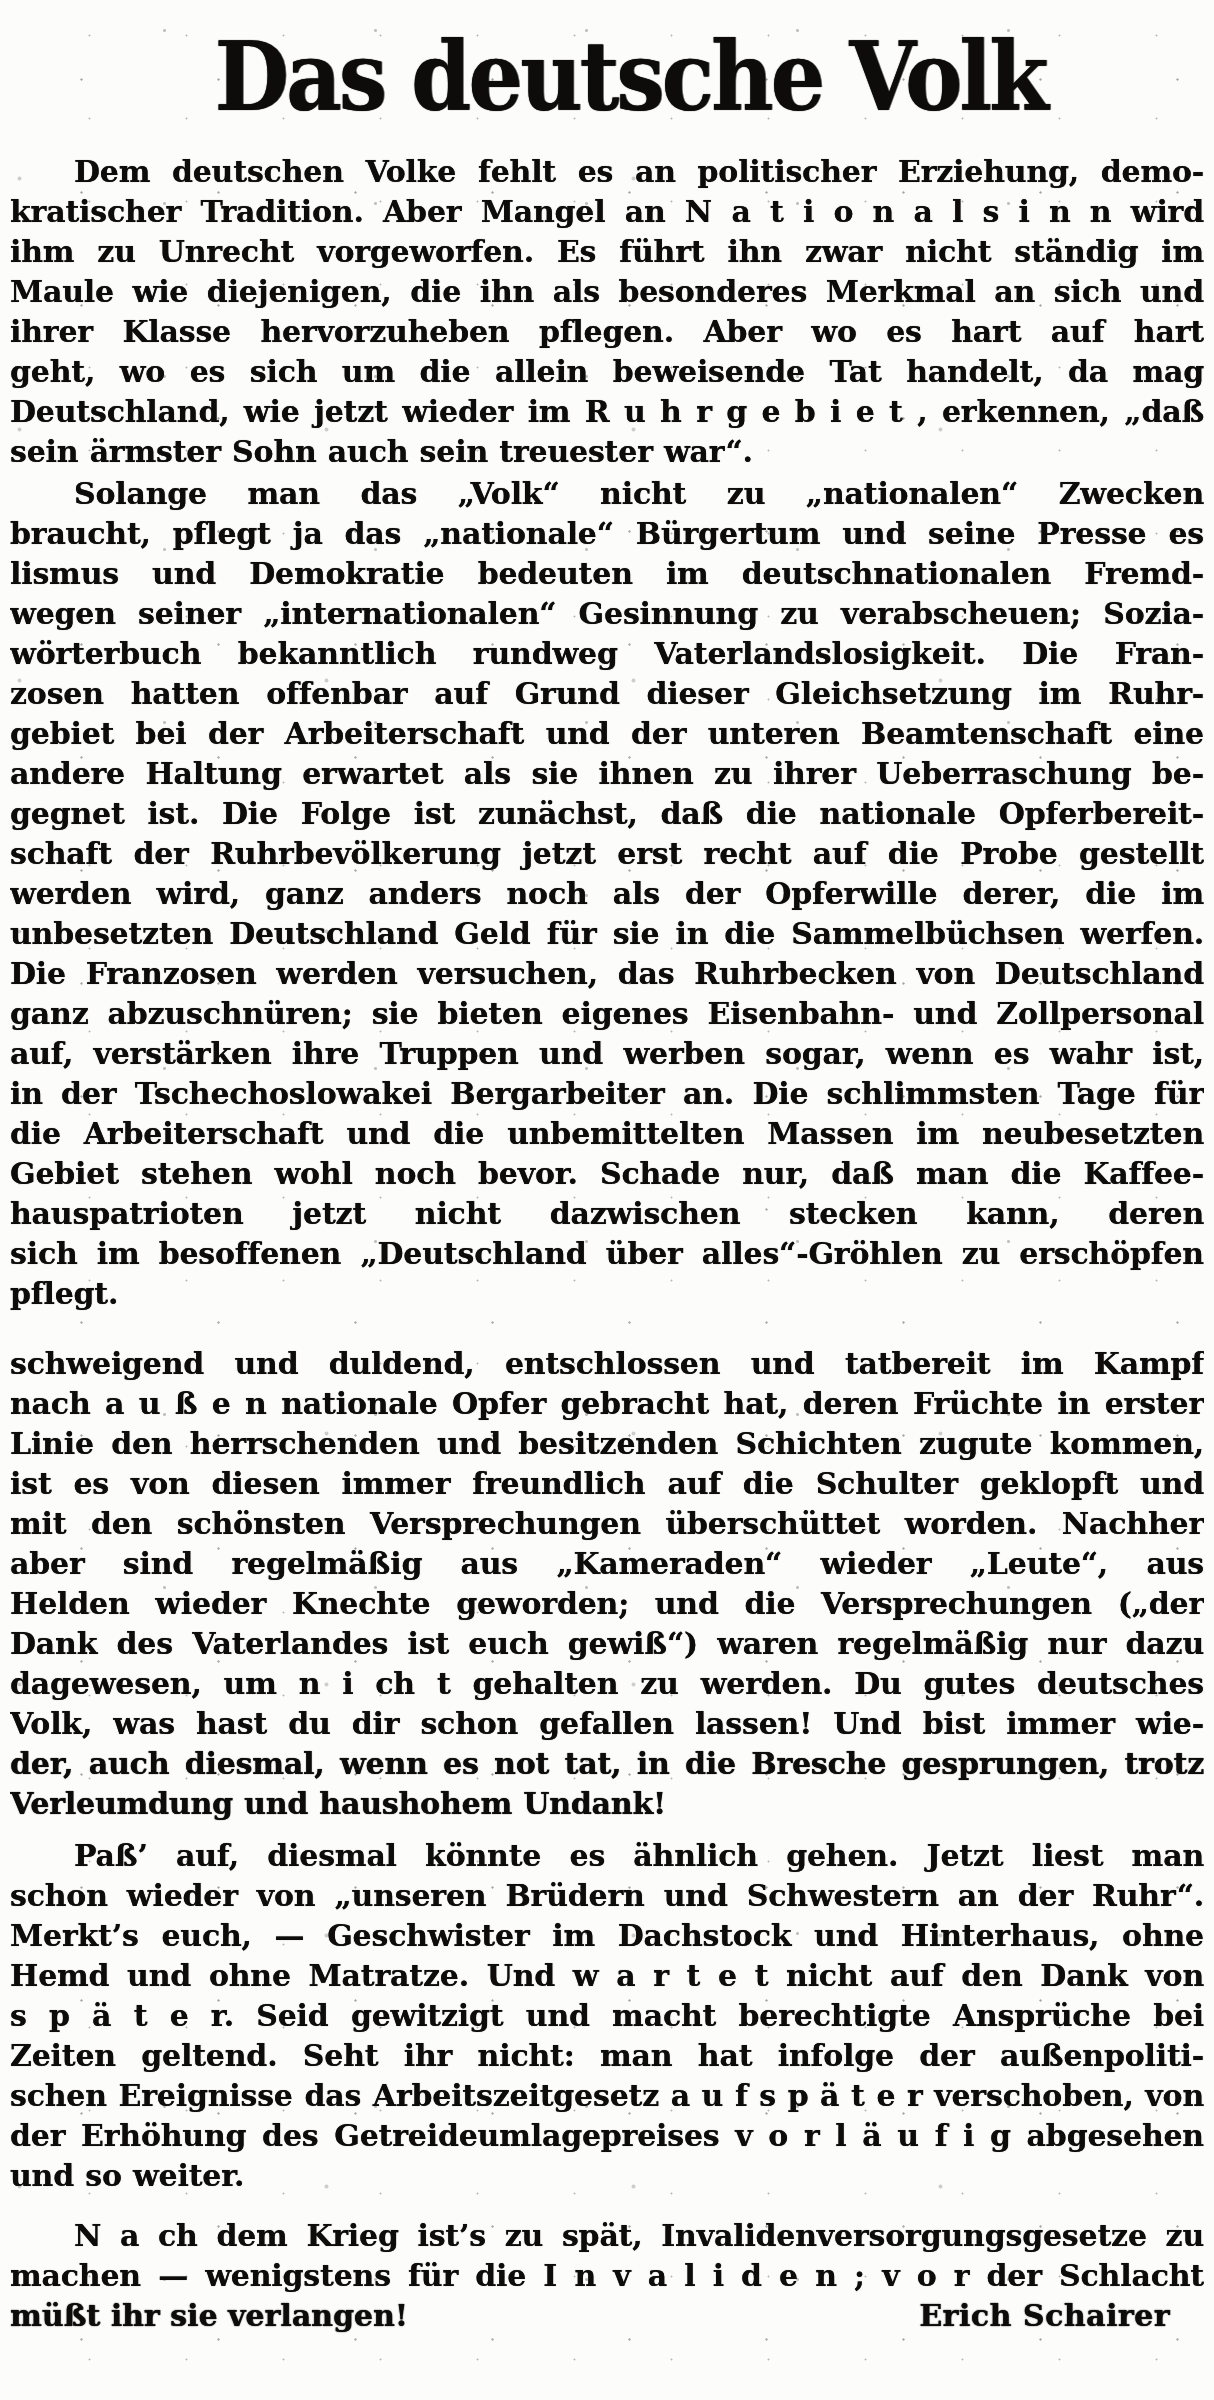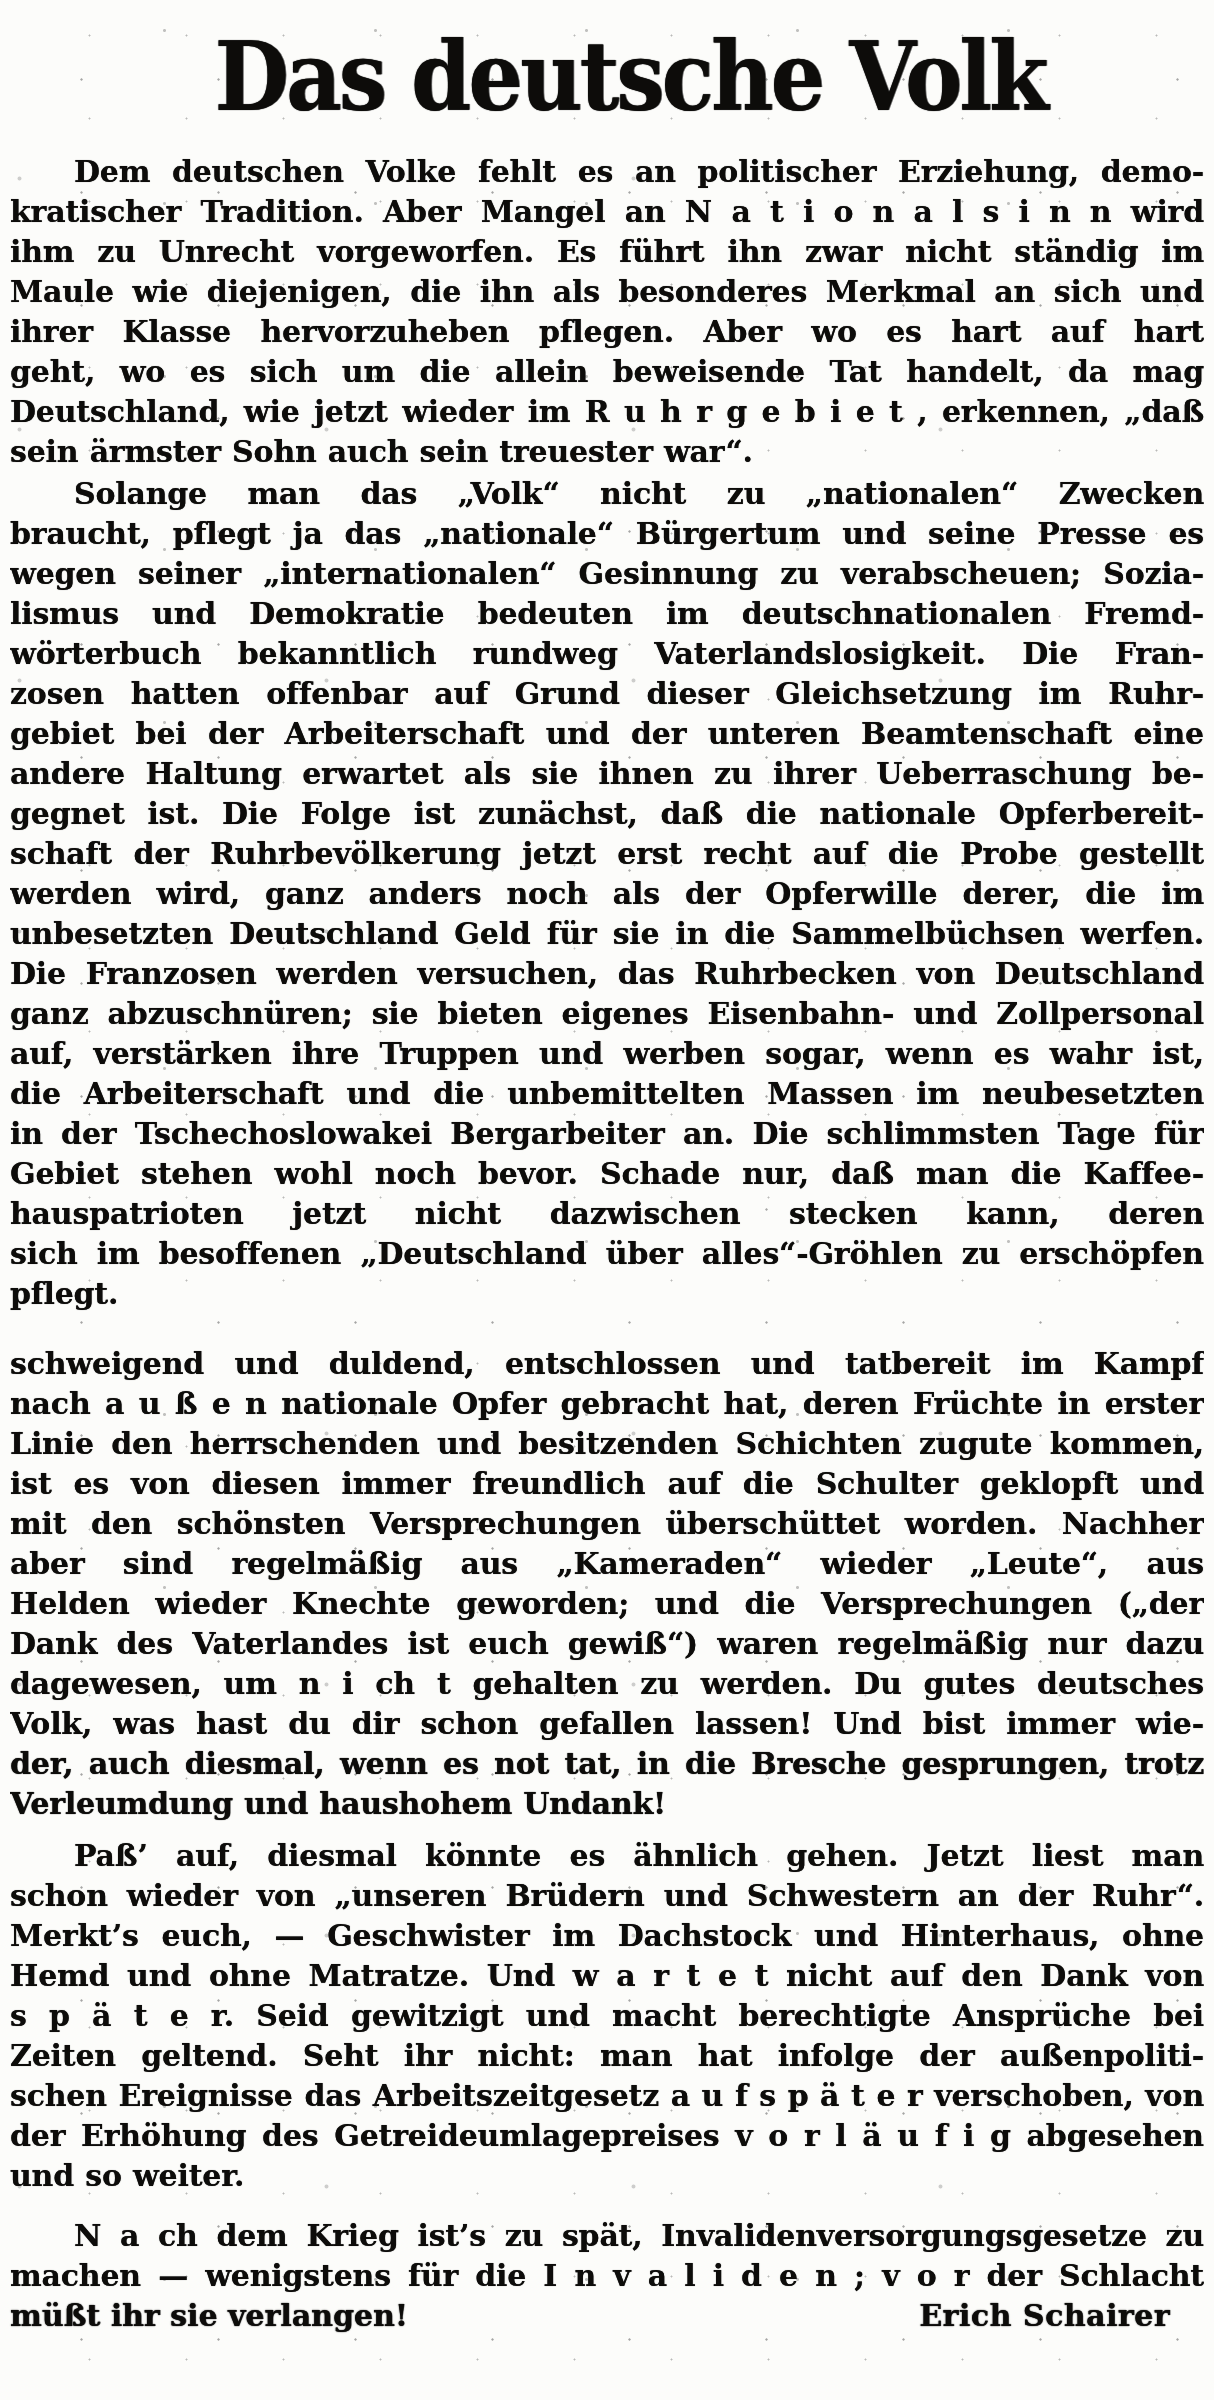--- a/index.html
+++ b/index.html
@@ -101,35 +101,35 @@
         <div class="pline">ihm zu Unrecht vorgeworfen.  Es führt ihn zwar nicht ständig im</div>
         <div class="pline">Maule wie diejenigen, die ihn als besonderes Merkmal an sich und</div>
         <div class="pline">ihrer Klasse hervorzuheben pflegen.  Aber wo es hart auf hart</div>
         <div class="pline">geht, wo es sich um die allein beweisende Tat handelt, da mag</div>
         <div class="pline">Deutschland, wie jetzt wieder im R u h r g e b i e t ,  erkennen, „daß</div>
         <div class="pline lastline">sein ärmster Sohn auch sein treuester war“.</div>
       </div>
       <div class="para">
         <div class="pline indent">Solange man das „Volk“ nicht zu „nationalen“ Zwecken</div>
         <div class="pline">braucht, pflegt ja das „nationale“ Bürgertum und seine Presse es</div>
+        <div class="pline">lismus und Demokratie bedeuten im deutschnationalen Fremd-</div>
         <div class="pline">wegen seiner „internationalen“ Gesinnung zu verabscheuen; Sozia-</div>
-        <div class="pline">lismus und Demokratie bedeuten im deutschnationalen Fremd-</div>
         <div class="pline">wörterbuch bekanntlich rundweg Vaterlandslosigkeit.  Die Fran-</div>
         <div class="pline">zosen hatten offenbar auf Grund dieser Gleichsetzung im Ruhr-</div>
         <div class="pline">gebiet bei der Arbeiterschaft und der unteren Beamtenschaft eine</div>
         <div class="pline">andere Haltung erwartet als sie ihnen zu ihrer Ueberraschung be-</div>
         <div class="pline">gegnet ist.  Die Folge ist zunächst, daß die nationale Opferbereit-</div>
         <div class="pline">schaft der Ruhrbevölkerung jetzt erst recht auf die Probe gestellt</div>
         <div class="pline">werden wird, ganz anders noch als der Opferwille derer, die im</div>
         <div class="pline">unbesetzten Deutschland Geld für sie in die Sammelbüchsen werfen.</div>
         <div class="pline">Die Franzosen werden versuchen, das Ruhrbecken von Deutschland</div>
         <div class="pline">ganz abzuschnüren; sie bieten eigenes Eisenbahn- und Zollpersonal</div>
         <div class="pline">auf, verstärken ihre Truppen und werben sogar, wenn es wahr ist,</div>
+        <div class="pline">in der Tschechoslowakei Bergarbeiter an.  Die schlimmsten Tage für</div>
         <div class="pline">die Arbeiterschaft und die unbemittelten Massen im neubesetzten</div>
-        <div class="pline">in der Tschechoslowakei Bergarbeiter an.  Die schlimmsten Tage für</div>
         <div class="pline">Gebiet stehen wohl noch bevor.  Schade nur, daß man die Kaffee-</div>
         <div class="pline">hauspatrioten jetzt nicht dazwischen stecken kann, deren Nationalsinn</div>
         <div class="pline">sich im besoffenen „Deutschland über alles“-Gröhlen zu erschöpfen</div>
         <div class="pline lastline">pflegt.</div>
       </div>
       <div class="para">
         <div class="pline">schweigend und duldend, entschlossen und tatbereit im Kampf</div>
         <div class="pline">nach a u ß e n  nationale Opfer gebracht hat, deren Früchte in erster</div>
         <div class="pline">Linie den herrschenden und besitzenden Schichten zugute kommen,</div>
         <div class="pline">ist es von diesen immer freundlich auf die Schulter geklopft und</div>

